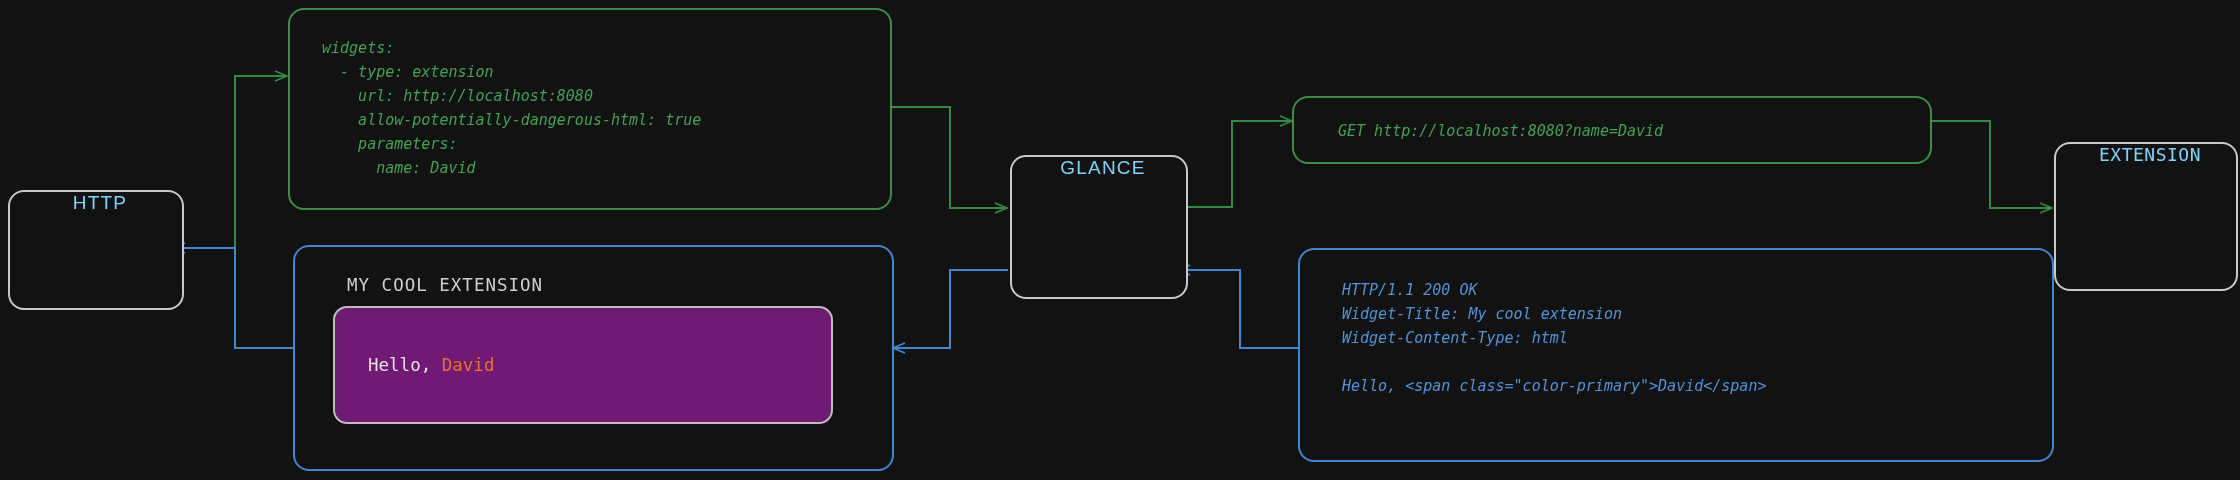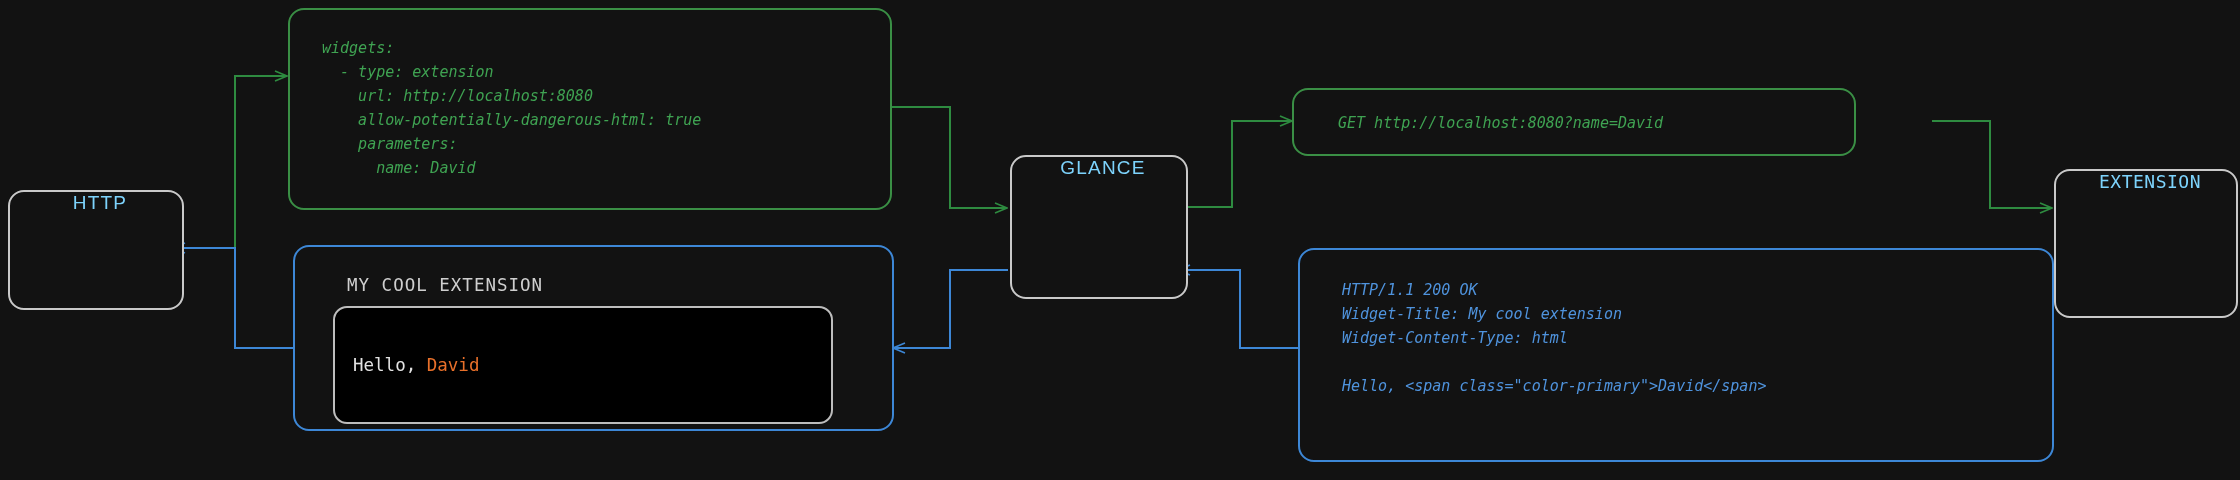--- a/index.html
+++ b/index.html
@@ -49,23 +49,23 @@
   .widget-title{
     font-family:"DejaVu Sans Mono",monospace;
     font-size:17.5px;
     color:#cfcfcf;
     letter-spacing:1px;
   }
   .widget-inner{
     position:absolute;
     border:2px solid #bdbdbd;
     border-radius:14px;
-    background:#000000;
+    background:#701a75;
     box-sizing:border-box;
-    display:flex;align-items:center;
+    display:flex;align-items:center;padding-left:15px;
   }
   .widget-inner .line{
     font-family:"DejaVu Sans Mono",monospace;
     font-size:17.5px;
     color:#e3e3e3;
     padding-left:18px;
   }
   .accent{color:#e8702a;}
 </style>
 </head>
@@ -117,46 +117,46 @@
   </svg>
 
   <div class="node" style="left:8px;top:190px;width:164px;height:116px;">
     <span class="node-label">HTTP</span>
   </div>
 
   <div class="node" style="left:1010px;top:155px;width:166px;height:140px;">
     <span class="node-label">GLANCE</span>
   </div>
 
-  <div class="node" style="left:2054px;top:169px;width:172px;height:145px;">
+  <div class="node" style="left:2054px;top:142px;width:172px;height:145px;">
     <span class="node-label mono">EXTENSION</span>
   </div>
 
   <div class="codebox green" style="left:288px;top:8px;width:604px;height:202px;">
     <pre class="code green" style="margin:26px 0 0 32px;">widgets:
   - type: extension
     url: http://localhost:8080
     allow-potentially-dangerous-html: true
     parameters:
       name: David</pre>
   </div>
 
-  <div class="codebox green" style="left:1292px;top:88px;width:564px;height:68px;">
+  <div class="codebox green" style="left:1292px;top:96px;width:640px;height:68px;">
     <pre class="code green" style="margin:21px 0 0 44px;">GET http://localhost:8080?name=David</pre>
   </div>
 
   <div class="codebox blue" style="left:1298px;top:248px;width:756px;height:214px;">
     <pre class="code blue" style="margin:28px 0 0 42px;">HTTP/1.1 200 OK
 Widget-Title: My cool extension
 Widget-Content-Type: html
 
 Hello, &lt;span class="color-primary"&gt;David&lt;/span&gt;</pre>
   </div>
 
-  <div class="codebox blue" style="left:293px;top:245px;width:601px;height:186px;">
+  <div class="codebox blue" style="left:293px;top:245px;width:601px;height:226px;">
     <div class="widget-title" style="position:absolute;left:52px;top:28px;">MY COOL EXTENSION</div>
 
     <div class="widget-inner" style="left:38px;top:59px;width:500px;height:118px;">
       <div class="line">
         <span>Hello, </span><span class="accent">David</span>
       </div>
     </div>
   </div>
 
 </div>

